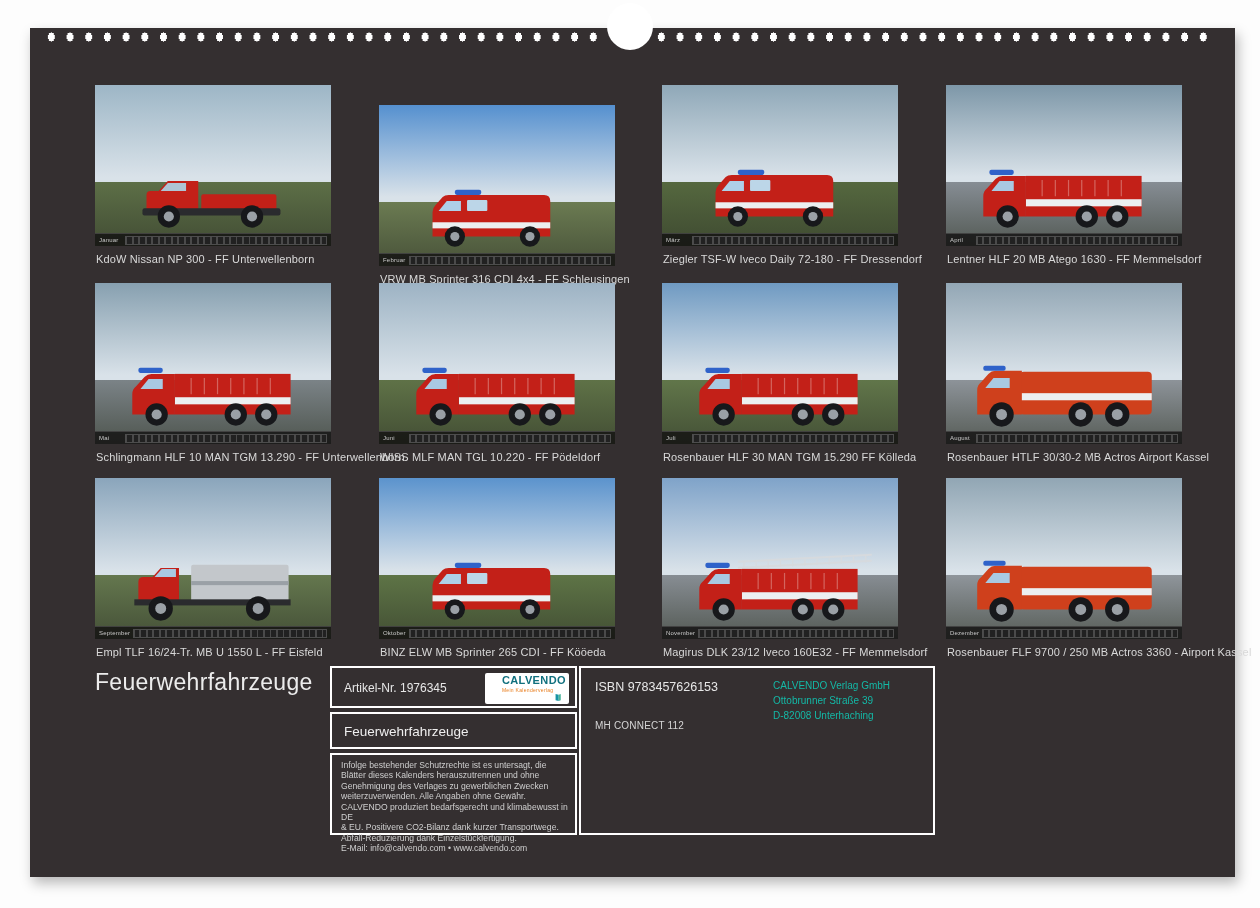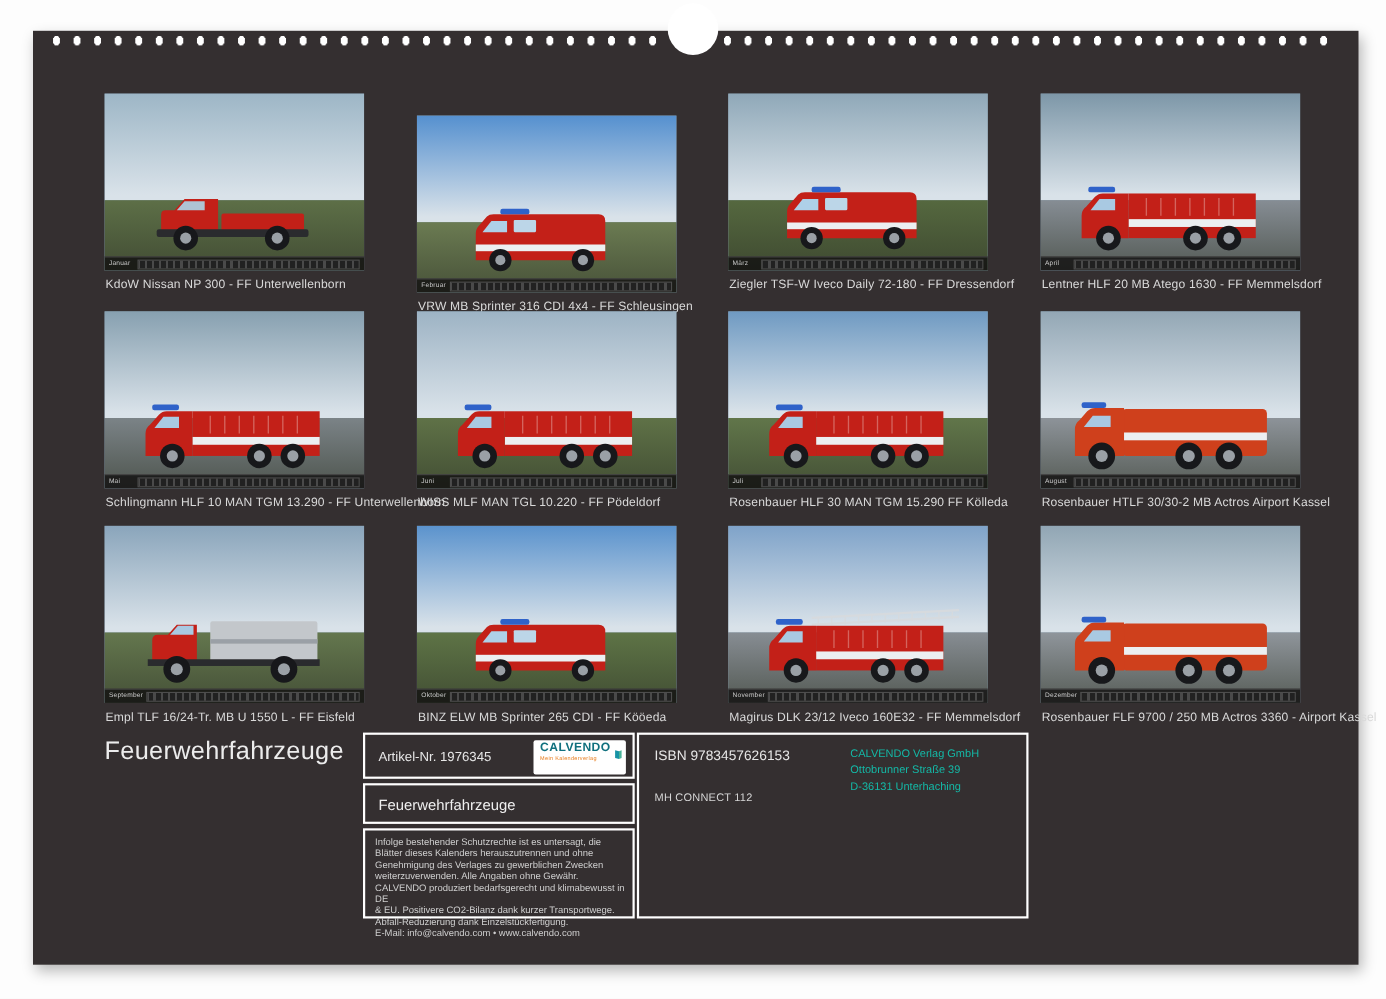--- a/index.html
+++ b/index.html
@@ -26,21 +26,21 @@
   .month{font-size:6px;color:#c9c9c9;padding:0 3px 0 4px;white-space:nowrap;letter-spacing:.2px;min-width:30px;}
   .days{flex:1;height:9px;margin:0 4px 0 0;border:1px solid #4d4d4d;
         background:repeating-linear-gradient(90deg,#4a4a4a 0 1px,#212121 1px 5.5px,#4a4a4a 5.5px 6.5px);}
   .caption{position:absolute;left:1px;top:168px;font-size:11px;color:#d9d9d9;letter-spacing:.15px;white-space:nowrap;}
   
   .big-title{position:absolute;left:65px;top:641px;font-size:23px;color:#ececec;letter-spacing:.3px;}
   .box{position:absolute;border:2px solid #ffffff;}
   .box-artikel{left:300px;top:638px;width:247px;height:42px;}
   .artikel{position:absolute;left:12px;top:13px;font-size:12px;color:#e7e7e7;}
   .logo{position:absolute;right:6px;top:5px;width:84px;height:31px;background:#ffffff;border-radius:2px;
-        display:flex;align-items:flex-start;padding:2px 3px 2px 6px;}
+        display:flex;align-items:flex-end;padding:2px 3px 2px 6px;flex-direction:column;}
   .logo-txt{display:flex;flex-direction:column;line-height:1;}
   .logo-word{font-size:11px;font-weight:bold;color:#10707e;letter-spacing:.4px;}
   .logo-tag{font-size:5px;color:#e87d1e;margin-top:2px;letter-spacing:.3px;}
   .logo-icon{width:16px;height:22px;margin-left:3px;}
   .box-title2{left:300px;top:684px;width:247px;height:37px;}
   .box-title2 span{position:absolute;left:12px;top:10px;font-size:13.5px;color:#efefef;}
   .box-legal{left:300px;top:725px;width:247px;height:82px;}
   .legal{position:absolute;left:9px;top:5px;width:232px;font-size:8.6px;line-height:10.4px;color:#cfcfcf;white-space:pre-line;}
   .box-mid{left:549px;top:638px;width:356px;height:169px;}
   .isbn{position:absolute;left:14px;top:12px;font-size:12.5px;color:#e7e7e7;}
@@ -471,19 +471,19 @@
 &amp; EU. Positivere CO2-Bilanz dank kurzer Transportwege.
 Abfall-Reduzierung dank Einzelstückfertigung.
 E-Mail: info@calvendo.com • www.calvendo.com</div>
     </div>
 
     <div class="box box-mid">
       <span class="isbn">ISBN 9783457626153</span>
       <div class="addr">
         <span>CALVENDO Verlag GmbH</span>
         <span>Ottobrunner Straße 39</span>
-        <span>D-36131 Unterhaching</span>
+        <span>D-82008 Unterhaching</span>
       </div>
       <span class="mh">MH CONNECT 112</span>
     </div>
 
   </div>
 </div>
 
 </body></html>

